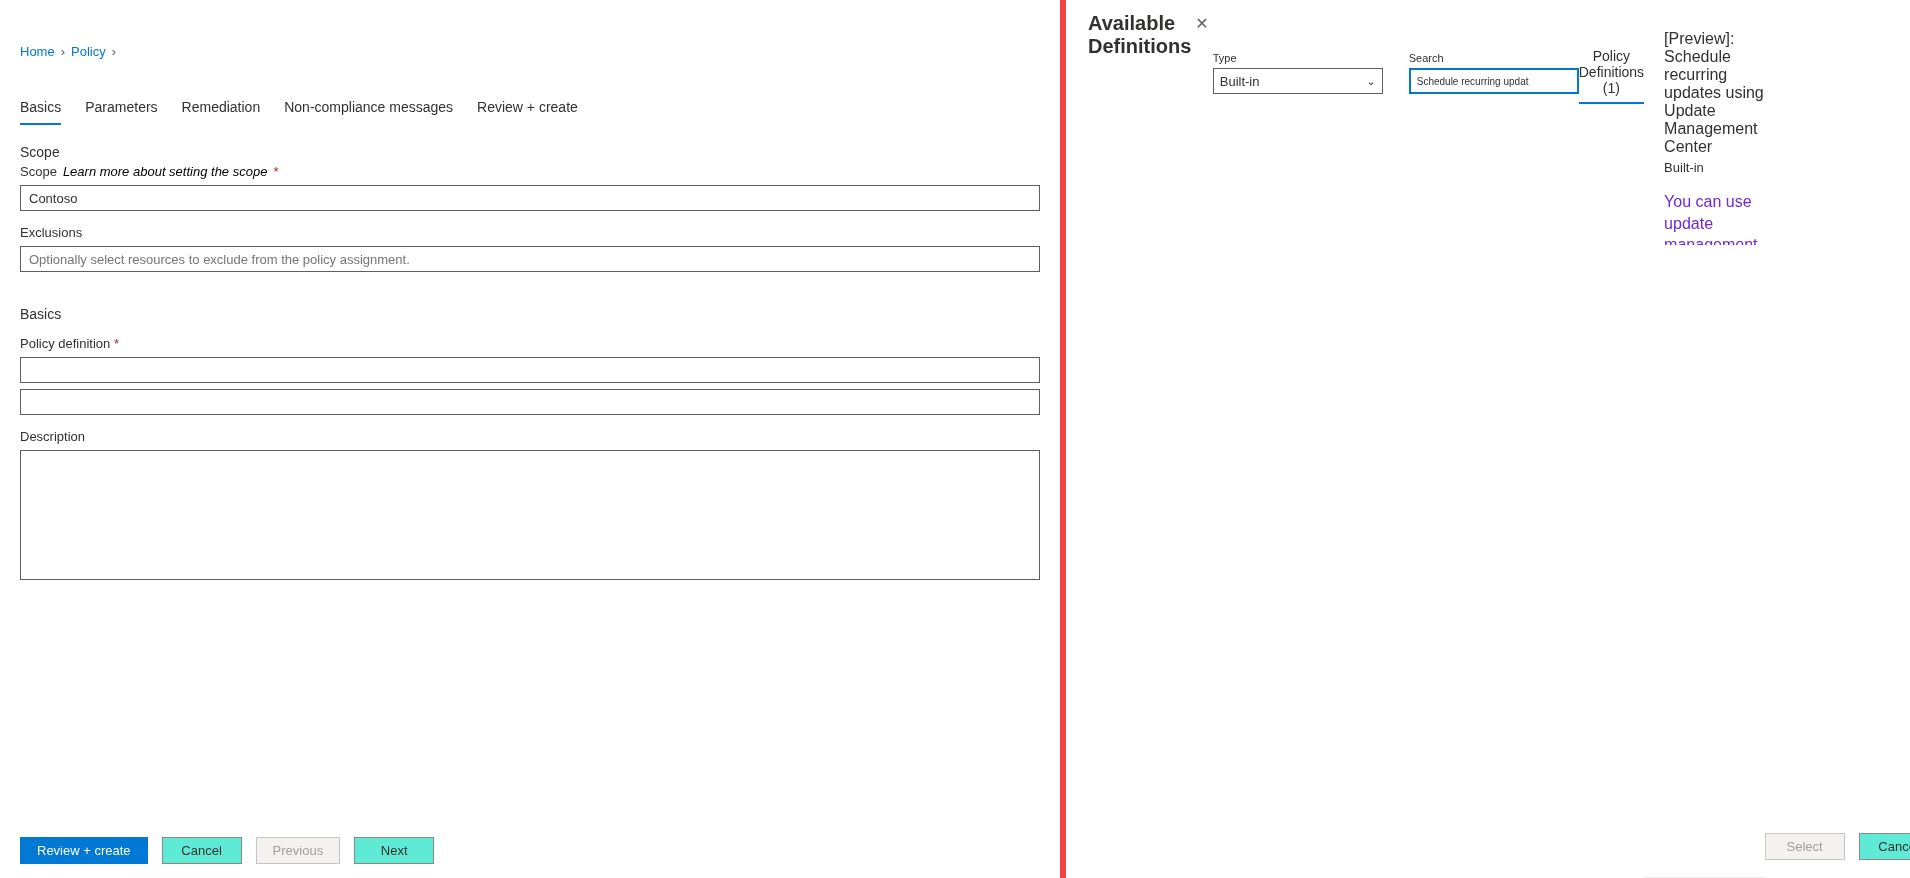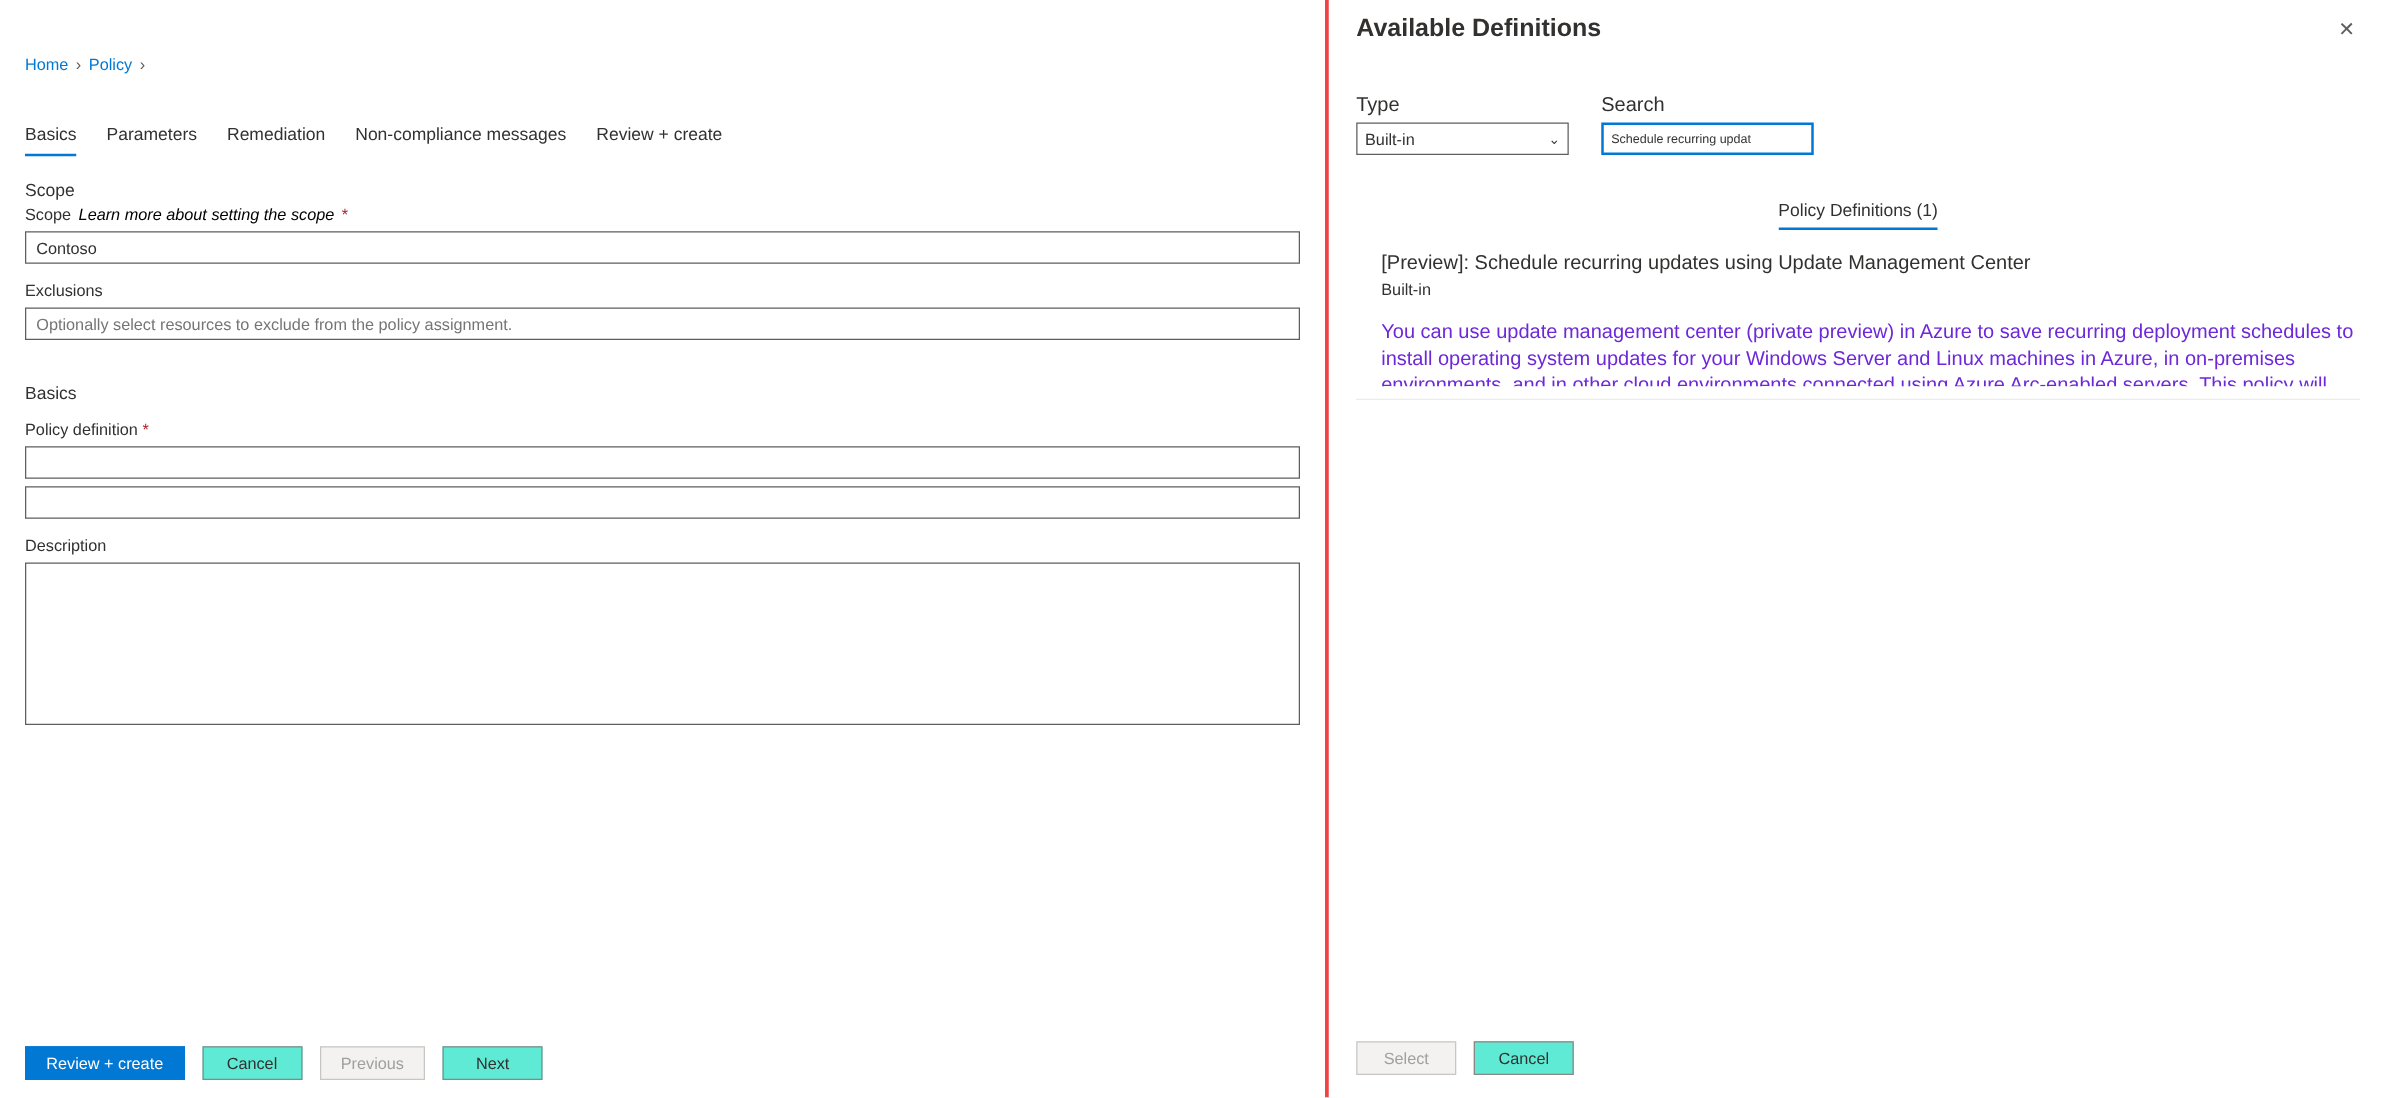--- a/index.html
+++ b/index.html
@@ -153,23 +153,23 @@
   }
   .btn.disabled {
     background:#f3f2f1;
     color:#a19f9d;
     border-color:#c8c6c4;
     cursor:default;
   }
   
   .side-panel {
     width: 850px;
-    border-left:3px solid #ef4444;
-    display:flex;
-    flex-direction:column;
+    border-left:6px solid #ef4444;
+    display:flex;
+    flex-direction:row;
     padding: 12px 22px 0 22px;
   }
   .side-header {
     display:flex;
     align-items:flex-start;
     justify-content:space-between;
   }
   .side-title {
     font-size:20px;
     font-weight:600;
@@ -179,21 +179,21 @@
     color:#605e5c;
     cursor:pointer;
     padding:2px 4px;
   }
   .filter-row {
     display:flex;
     gap:26px;
     margin-top:40px;
   }
   .filter-group { width:170px; }
-  .filter-label { font-size:16px; color:#323130; margin-bottom:4px; }
+  .filter-label { font-size:11px; color:#323130; margin-bottom:4px; }
   .select {
     width:100%;
     border:1px solid #605e5c;
     height:26px;
     padding:2px 6px;
     font-size:13px;
     display:flex;
     align-items:center;
     justify-content:space-between;
     cursor:pointer;

